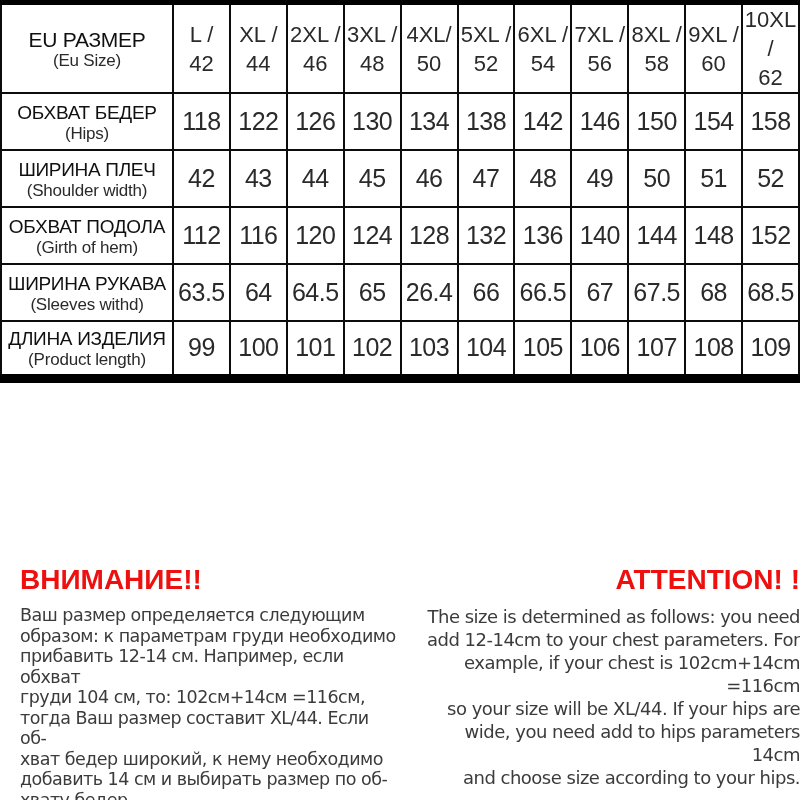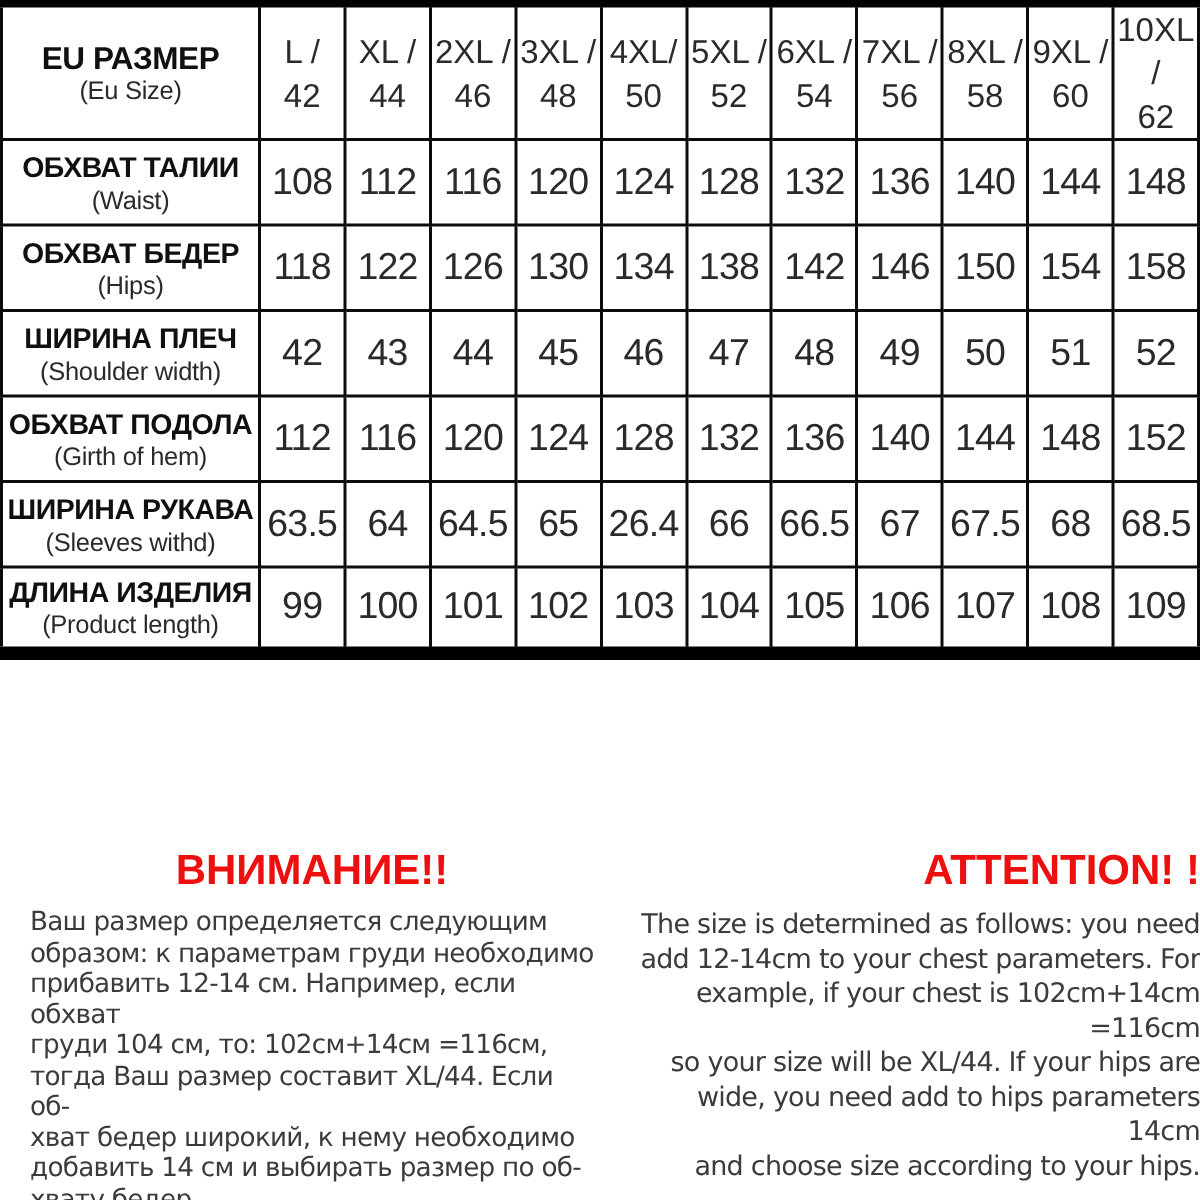--- a/index.html
+++ b/index.html
@@ -9,21 +9,21 @@
   
   table.size-chart{position:absolute;left:0;top:0;width:800px;border-collapse:collapse;
         table-layout:fixed;
         border-top:5px solid #000;border-bottom:9px solid #000;
         border-left:2px solid #000;border-right:2px solid #000;}
   table.size-chart th,table.size-chart td{border:2px solid #0c0c0c;padding:0;text-align:center;
         vertical-align:middle;background:#fff;}
   th.lbl{width:170px;}
   tr.header-row{height:64px;}
   tr.data-row{height:57px;}
-  .ru{font-weight:bold;font-size:19px;letter-spacing:-0.3px;color:#101010;line-height:23px;}
+  .ru{font-weight:normal;font-size:19px;letter-spacing:-0.3px;color:#101010;line-height:23px;}
   .ru-hdr{font-size:21px;}
   .en{font-weight:normal;font-size:17px;color:#2a2a2a;line-height:19px;letter-spacing:-0.2px;}
   .hline{font-size:22px;color:#2a2a2a;line-height:29px;font-weight:normal;}
   td.vcell{font-size:25px;color:#2a2a2a;letter-spacing:-0.5px;}
 
   
   .note{position:absolute;top:564px;}
   .note-left{left:20px;width:376px;}
   .note-right{left:416px;width:384px;text-align:right;}
   .note-heading{margin:0 0 9px 0;font-size:28px;font-weight:bold;
@@ -84,37 +84,20 @@
             <div class="hline">9XL /</div>
             <div class="hline">60</div>
           </td>
           <td class="hcell">
             <div class="hline">10XL /</div>
             <div class="hline">62</div>
           </td>
         </tr>
         <tr class="data-row">
           <th class="lbl">
-            <div class="ru">ОБХВАТ ТАЛИИ</div>
-            <div class="en">(Waist)</div>
-          </th>
-          <td class="vcell">108</td>
-          <td class="vcell">112</td>
-          <td class="vcell">116</td>
-          <td class="vcell">120</td>
-          <td class="vcell">124</td>
-          <td class="vcell">128</td>
-          <td class="vcell">132</td>
-          <td class="vcell">136</td>
-          <td class="vcell">140</td>
-          <td class="vcell">144</td>
-          <td class="vcell">148</td>
-        </tr>
-        <tr class="data-row">
-          <th class="lbl">
             <div class="ru">ОБХВАТ БЕДЕР</div>
             <div class="en">(Hips)</div>
           </th>
           <td class="vcell">118</td>
           <td class="vcell">122</td>
           <td class="vcell">126</td>
           <td class="vcell">130</td>
           <td class="vcell">134</td>
           <td class="vcell">138</td>
           <td class="vcell">142</td>
@@ -188,21 +171,21 @@
           <td class="vcell">105</td>
           <td class="vcell">106</td>
           <td class="vcell">107</td>
           <td class="vcell">108</td>
           <td class="vcell">109</td>
         </tr>
       </tbody>
   </table>
 
   <div class="note note-left">
-    <h2 class="note-heading" style="color: rgb(238, 15, 15); text-align: center;">ВНИМАНИЕ!!</h2>
+    <h2 class="note-heading" style="color: rgb(238, 15, 15);">ВНИМАНИЕ!!</h2>
     <div class="note-body">Ваш размер определяется следующим
 образом: к параметрам груди необходимо
 прибавить 12-14 см. Например, если обхват
 груди  104 см, то: 102см+14см =116см,
 тогда Ваш размер составит XL/44. Если об-
 хват бедер широкий, к нему необходимо
 добавить 14 см и выбирать размер по об-
 хвату бедер.</div>
   </div>
 

